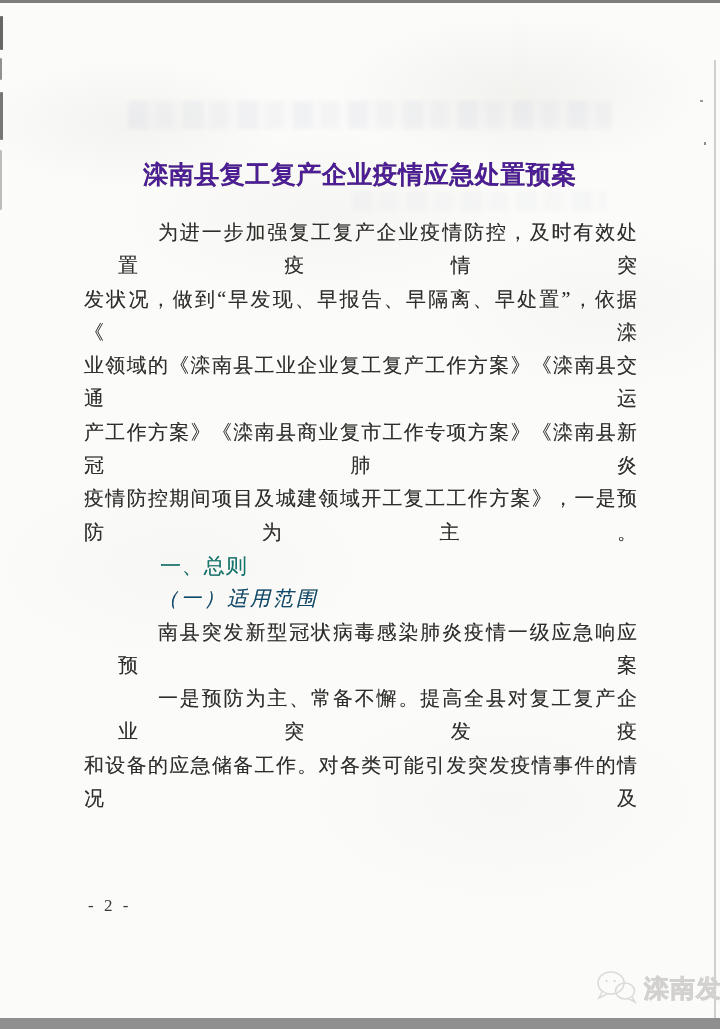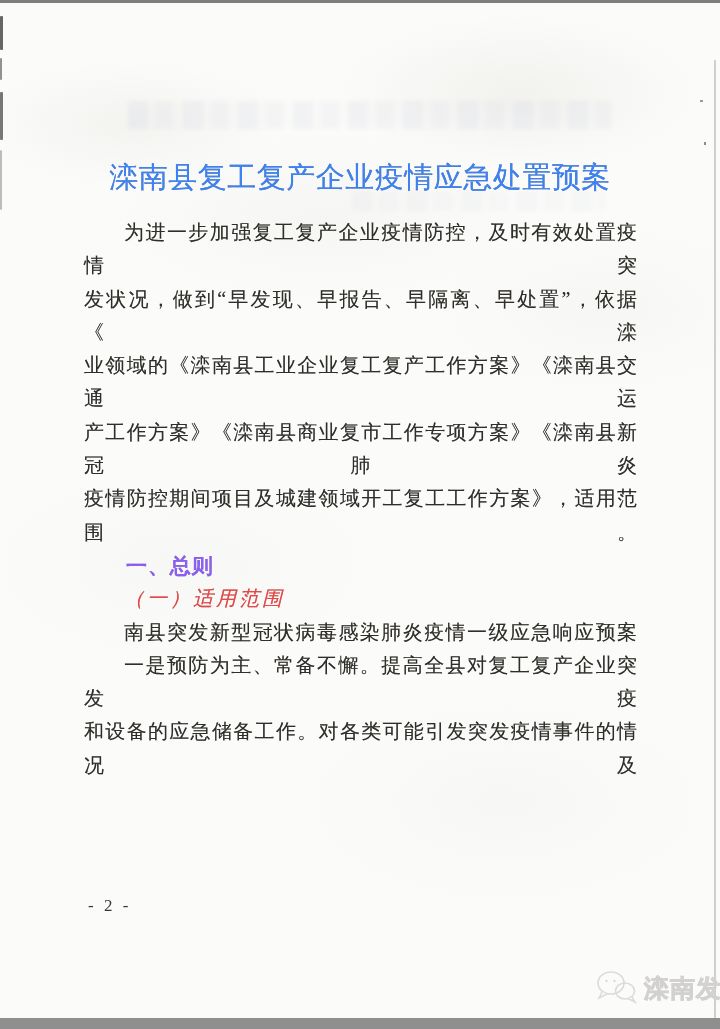--- a/index.html
+++ b/index.html
@@ -36,35 +36,35 @@
     background:repeating-linear-gradient(90deg,
       rgba(122,130,182,0.16) 0 20px, rgba(122,130,182,0.04) 20px 27px,
       rgba(150,140,190,0.13) 27px 46px, rgba(150,140,190,0.03) 46px 55px);
     border-radius:3px;
   }
   .ghost-1{left:128px;top:101px;width:484px;height:28px;}
   .ghost-2{left:352px;top:191px;width:254px;height:20px;opacity:.28;}
 
   .doc-title{
     position:absolute;left:60px;top:136px;width:600px;height:44px;
-    text-align:center;font-size:29px;line-height:44px;font-weight:400;
-    color:#3b82f6;letter-spacing:0.5px;
+    text-align:center;font-size:25px;line-height:44px;font-weight:700;
+    color:#4c1d95;letter-spacing:0.5px;
     text-shadow:0 0 0.5px rgba(35,34,31,0.55);
   }
   .body-text{
     position:absolute;left:84px;top:216px;width:554px;
     font-size:20px;line-height:33.3px;color:#2f2e2b;
     letter-spacing:0.9px;
     text-shadow:0 0 0.4px rgba(47,46,43,0.45);
   }
   .line{white-space:nowrap;}
   .fill{white-space:normal;text-align:justify;text-align-last:justify;}
-  .indent{text-indent:2em;}
-  .hd-hei{font-family:"Liberation Sans","DejaVu Sans",sans-serif;font-weight:700;font-size:21px;color:#8b5cf6;}
-  .kai{font-style:italic;letter-spacing:3px;color:#ef4444;}
+  .indent{text-indent:2em;margin-left:34px;}
+  .hd-hei{font-family:"Liberation Sans","DejaVu Sans",sans-serif;font-weight:400;font-size:21px;color:#0f766e;}
+  .kai{font-style:italic;letter-spacing:3px;color:#0c4a6e;}
 
   .page-number{
     position:absolute;left:88px;top:896px;font-size:17px;color:#3a3936;
     letter-spacing:3px;font-family:"Liberation Serif","DejaVu Serif",serif;
   }
 
   .watermark{
     position:absolute;left:594px;top:968px;display:flex;align-items:center;gap:6px;
   }
   .wm-text{
@@ -91,21 +91,21 @@
 <div class="ghost ghost-1"></div>
 <div class="ghost ghost-2"></div>
 
 <h1 class="doc-title">滦南县复工复产企业疫情应急处置预案</h1>
 
 <div class="body-text">
   <div class="line fill indent">为进一步加强复工复产企业疫情防控，及时有效处置疫情突</div>
   <div class="line fill">发状况，做到“早发现、早报告、早隔离、早处置”，依据《滦</div>
   <div class="line fill">业领域的《滦南县工业企业复工复产工作方案》《滦南县交通运</div>
   <div class="line fill">产工作方案》《滦南县商业复市工作专项方案》《滦南县新冠肺炎</div>
-  <div class="line fill">疫情防控期间项目及城建领域开工复工工作方案》，适用范围。</div>
+  <div class="line fill">疫情防控期间项目及城建领域开工复工工作方案》，一是预防为主。</div>
   <div class="line indent hd-hei">一、总则</div>
   <div class="line indent kai">（一）适用范围</div>
   <div class="line fill indent">南县突发新型冠状病毒感染肺炎疫情一级应急响应预案</div>
   <div class="line fill indent">一是预防为主、常备不懈。提高全县对复工复产企业突发疫</div>
   <div class="line fill">和设备的应急储备工作。对各类可能引发突发疫情事件的情况及</div>
 
 </div>
 
 <div class="page-number">- 2 -</div>
 

